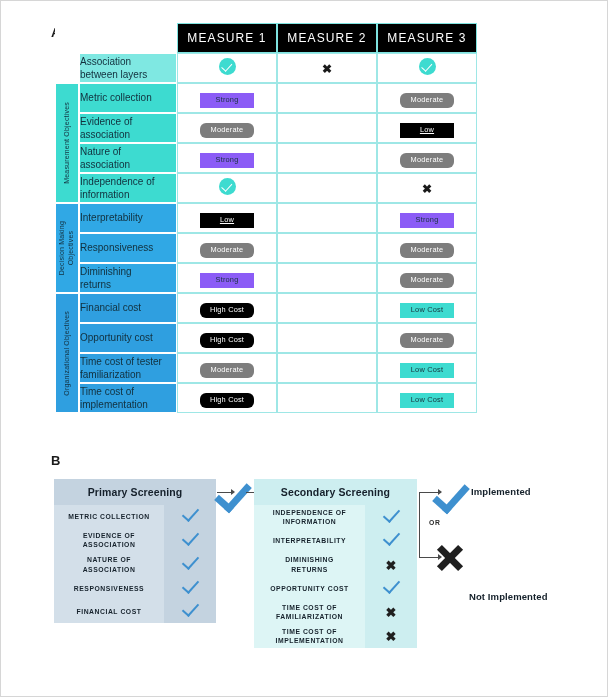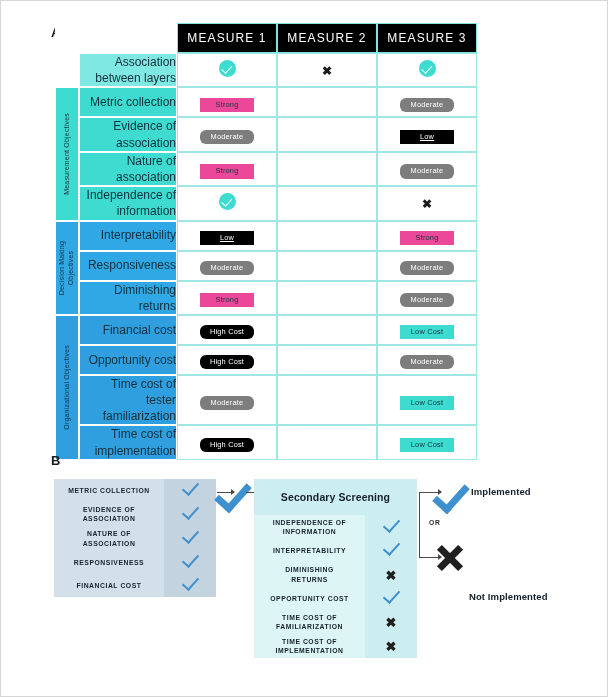--- a/index.html
+++ b/index.html
@@ -72,23 +72,23 @@
     white-space: pre-line;
     text-align: center;
     margin: 0 auto;
   }
   .grp-meas { background: #3ddbd0; }
   .grp-dec  { background: #30a8e5; }
   .grp-org  { background: #2f9fe0; }
 
   
   .crit {
-    font-size: 12px;
+    font-size: 10px;
     line-height: 1.35;
-    text-align: right;
+    text-align: left;
     color: #12303d;
     height: 30px;
     padding: 2px 6px;
     border: 1px solid #ffffff;
     white-space: pre-line;
   }
   .crit-top  { background: #7fe8e2; }
   .crit-meas { background: #3ddbd0; }
   .crit-dec  { background: #30a8e5; }
   .crit-org  { background: #2f9fe0; }
@@ -102,21 +102,21 @@
   }
   .pill {
     display: inline-block;
     min-width: 54px;
     padding: 3px 9px;
     font-size: 7.4px;
     letter-spacing: .2px;
     line-height: 1.1;
     text-align: center;
   }
-  .pill-strong   { background: #ec4899; color: #17333c; }
+  .pill-strong   { background: #8b5cf6; color: #17333c; }
   .pill-moderate { background: #7d7d7d; color: #ffffff; border-radius: 6px; }
   .pill-low      { background: #000000; color: #ffffff; text-decoration: underline; }
   .pill-high     { background: #000000; color: #ffffff; border-radius: 6px; }
   .pill-lowcost  { background: #3ddbd0; color: #17333c; }
 
   .tick-circle {
     display: inline-block;
     width: 17px; height: 17px;
     border-radius: 50%;
     background: #3ddbd0;
@@ -175,21 +175,21 @@
   .scr-mark { width: 52px; }
 
   
   #primary-screening { left: 53px; top: 8px; width: 162px; }
   #primary-screening .scr-title { background: #c4d3e0; height: 26px; }
   #primary-screening .scr-label { background: #d3dfe9; }
   #primary-screening .scr-mark  { background: #c4d3e0; }
 
   
   #secondary-screening { left: 253px; top: 8px; width: 163px; }
-  #secondary-screening .scr-title { background: #cdeef0; height: 36px; }
+  #secondary-screening .scr-title { background: #cdeef0; height: 26px; }
   #secondary-screening .scr-label { background: #ddf5f5; }
   #secondary-screening .scr-mark  { background: #cdeef0; }
 
   .chk-blue {
     display: inline-block;
     width: 9px; height: 16px;
     border: solid #3e90cf;
     border-width: 0 2.6px 2.6px 0;
     transform: rotate(42deg);
     margin-bottom: 3px;
@@ -384,20 +384,21 @@
           </tr>
         </tbody>
     </table>
   </div>
 
   <div class="panel-letter" id="panel-b-letter">B</div>
 
   <div id="panel-b">
 
     <div class="scr-box" id="primary-screening">
+      <div class="scr-title">Primary Screening</div>
       <div class="scr-rows" id="primary-rows">
           <div class="scr-row">
             <div class="scr-label">METRIC COLLECTION</div>
             <div class="scr-mark"><span class="chk-blue"></span></div>
           </div>
           <div class="scr-row">
             <div class="scr-label">EVIDENCE OF
 ASSOCIATION</div>
             <div class="scr-mark"><span class="chk-blue"></span></div>
           </div>

